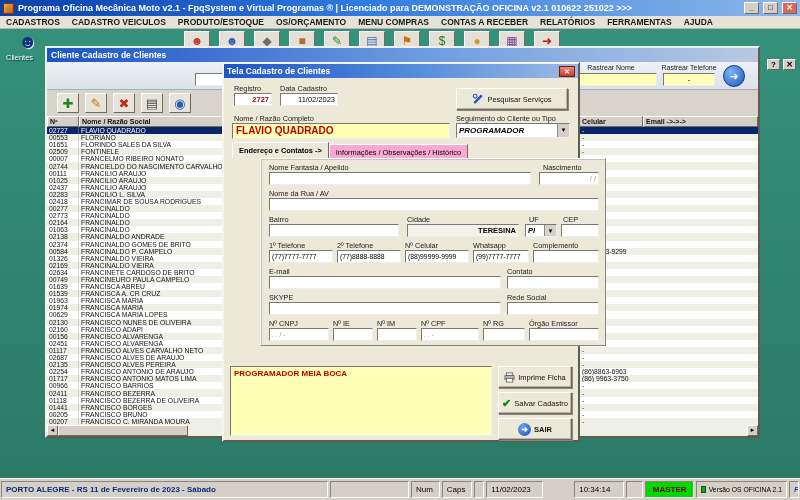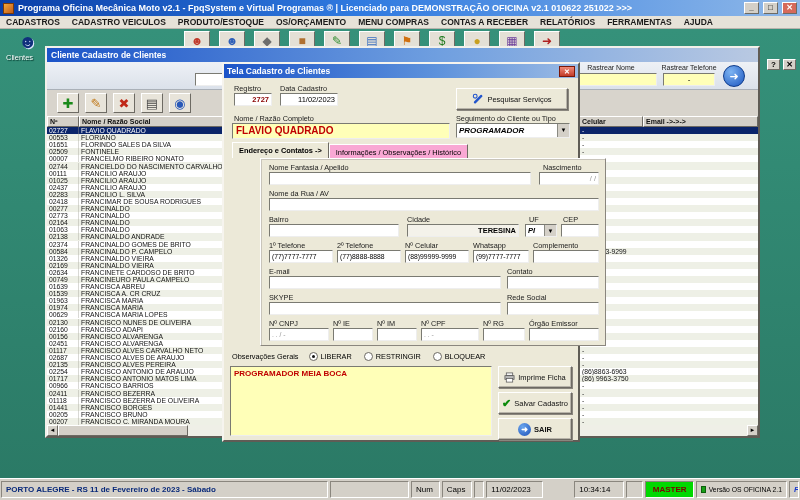--- a/index.html
+++ b/index.html
@@ -591,37 +591,20 @@
           <span class="lbl" style="left:116px;top:160px;">Nº IM</span>
           <span class="fld" style="left:116px;top:169px;width:40px;"></span>
           <span class="lbl" style="left:160px;top:160px;">Nº CPF</span>
           <span class="fld mask" style="left:160px;top:169px;width:58px;font-size:6.8px;"> .   .  -</span>
           <span class="lbl" style="left:222px;top:160px;">Nº RG</span>
           <span class="fld" style="left:222px;top:169px;width:42px;"></span>
           <span class="lbl" style="left:268px;top:160px;">Órgão Emissor</span>
           <span class="fld" style="left:268px;top:169px;width:70px;"></span>
         </div>
 
-        <div class="obs-row">
-          <span>Observações Gerais</span>
-          <span id="radio-group" style="display:flex;gap:12px;">
-              <span class="radio">
-                <span class="rc on"></span>
-                <span>LIBERAR</span>
-              </span>
-              <span class="radio">
-                <span class="rc"></span>
-                <span>RESTRINGIR</span>
-              </span>
-              <span class="radio">
-                <span class="rc"></span>
-                <span>BLOQUEAR</span>
-              </span>
-            </span>
-        </div>
 
         <div class="obs-text">PROGRAMADOR MEIA BOCA</div>
 
         <span class="btn" style="left:274px;top:288px;width:74px;height:22px;">
           <svg width="11" height="11" viewBox="0 0 12 12">
               <rect x="2.5" y="1" width="7" height="3" fill="#f4f4f4" stroke="#555" stroke-width="0.8"></rect>
               <rect x="1" y="4" width="10" height="4" fill="#b8b8b8" stroke="#555" stroke-width="0.8"></rect>
               <rect x="2.5" y="7" width="7" height="4" fill="#fff" stroke="#555" stroke-width="0.8"></rect>
             </svg>
           <span>Imprime Ficha</span>

